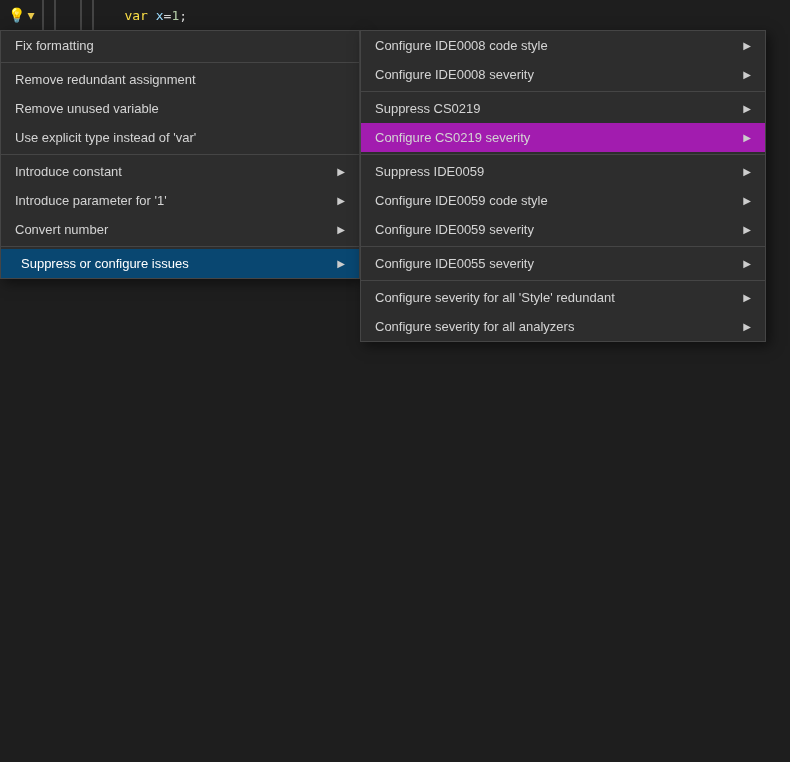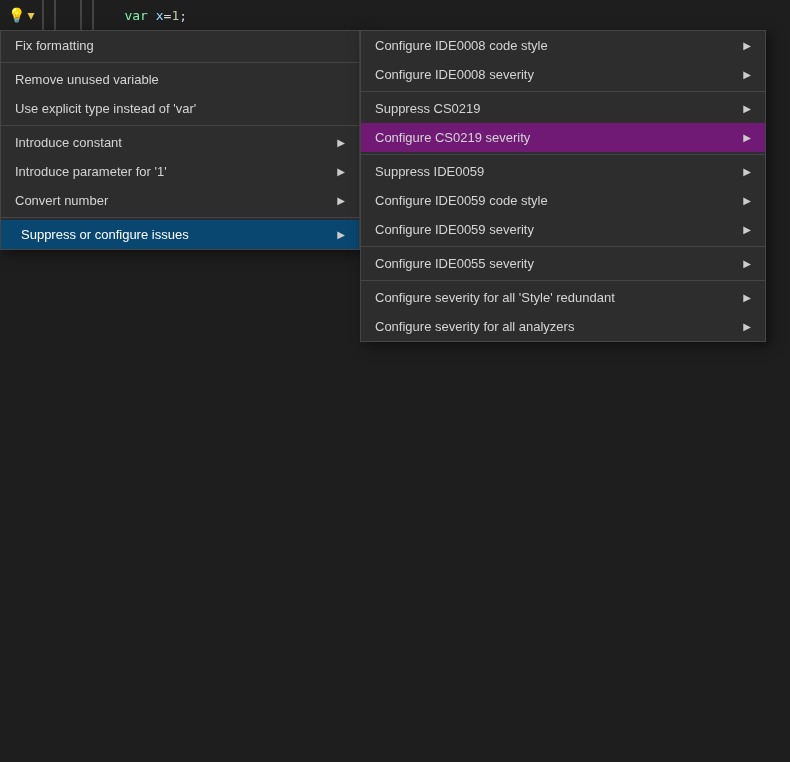--- a/index.html
+++ b/index.html
@@ -30,21 +30,21 @@
       cursor: pointer;
       color: #e8c84a;
       font-size: 14px;
     }
     .code-text {
       color: #569cd6;
       font-family: 'Consolas', monospace;
       font-size: 13px;
       margin-left: 8px;
     }
-    .code-text .keyword { color: #86efac; }
+    .code-text .keyword { color: #fde047; }
     .code-text .var-name { color: #9cdcfe; }
     .code-text .punct { color: #d4d4d4; }
     .code-text .num { color: #b5cea8; }
 
     
     .context-menu {
       position: absolute;
       top: 30px;
       left: 0;
       width: 360px;
@@ -88,21 +88,21 @@
       position: absolute;
       top: 30px;
       left: 360px;
       width: 406px;
       background: #2d2d2d;
       border: 1px solid #454545;
       box-shadow: 4px 4px 12px rgba(0,0,0,0.5);
       z-index: 10;
     }
     .submenu .menu-item.highlighted {
-      background: #701a75;
+      background: #a21caf;
       gap: 30px;
     }
 
     
     .bg-dark {
       position: absolute;
       top: 30px;
       left: 360px;
       right: 0;
       bottom: 0;
@@ -128,20 +128,23 @@
 </div>
 
 <div class="bg-dark"></div>
 
 <div class="context-menu">
   <div class="menu-item">
     <span>Fix formatting</span>
   </div>
   <div class="menu-separator"></div>
   <div class="menu-item">
+    <span>Remove redundant assignment</span>
+  </div>
+  <div class="menu-item">
     <span>Remove unused variable</span>
   </div>
   <div class="menu-item">
     <span>Use explicit type instead of 'var'</span>
   </div>
   <div class="menu-separator"></div>
   <div class="menu-item">
     <span>Introduce constant</span>
     <span class="chevron">▶</span>
   </div>

